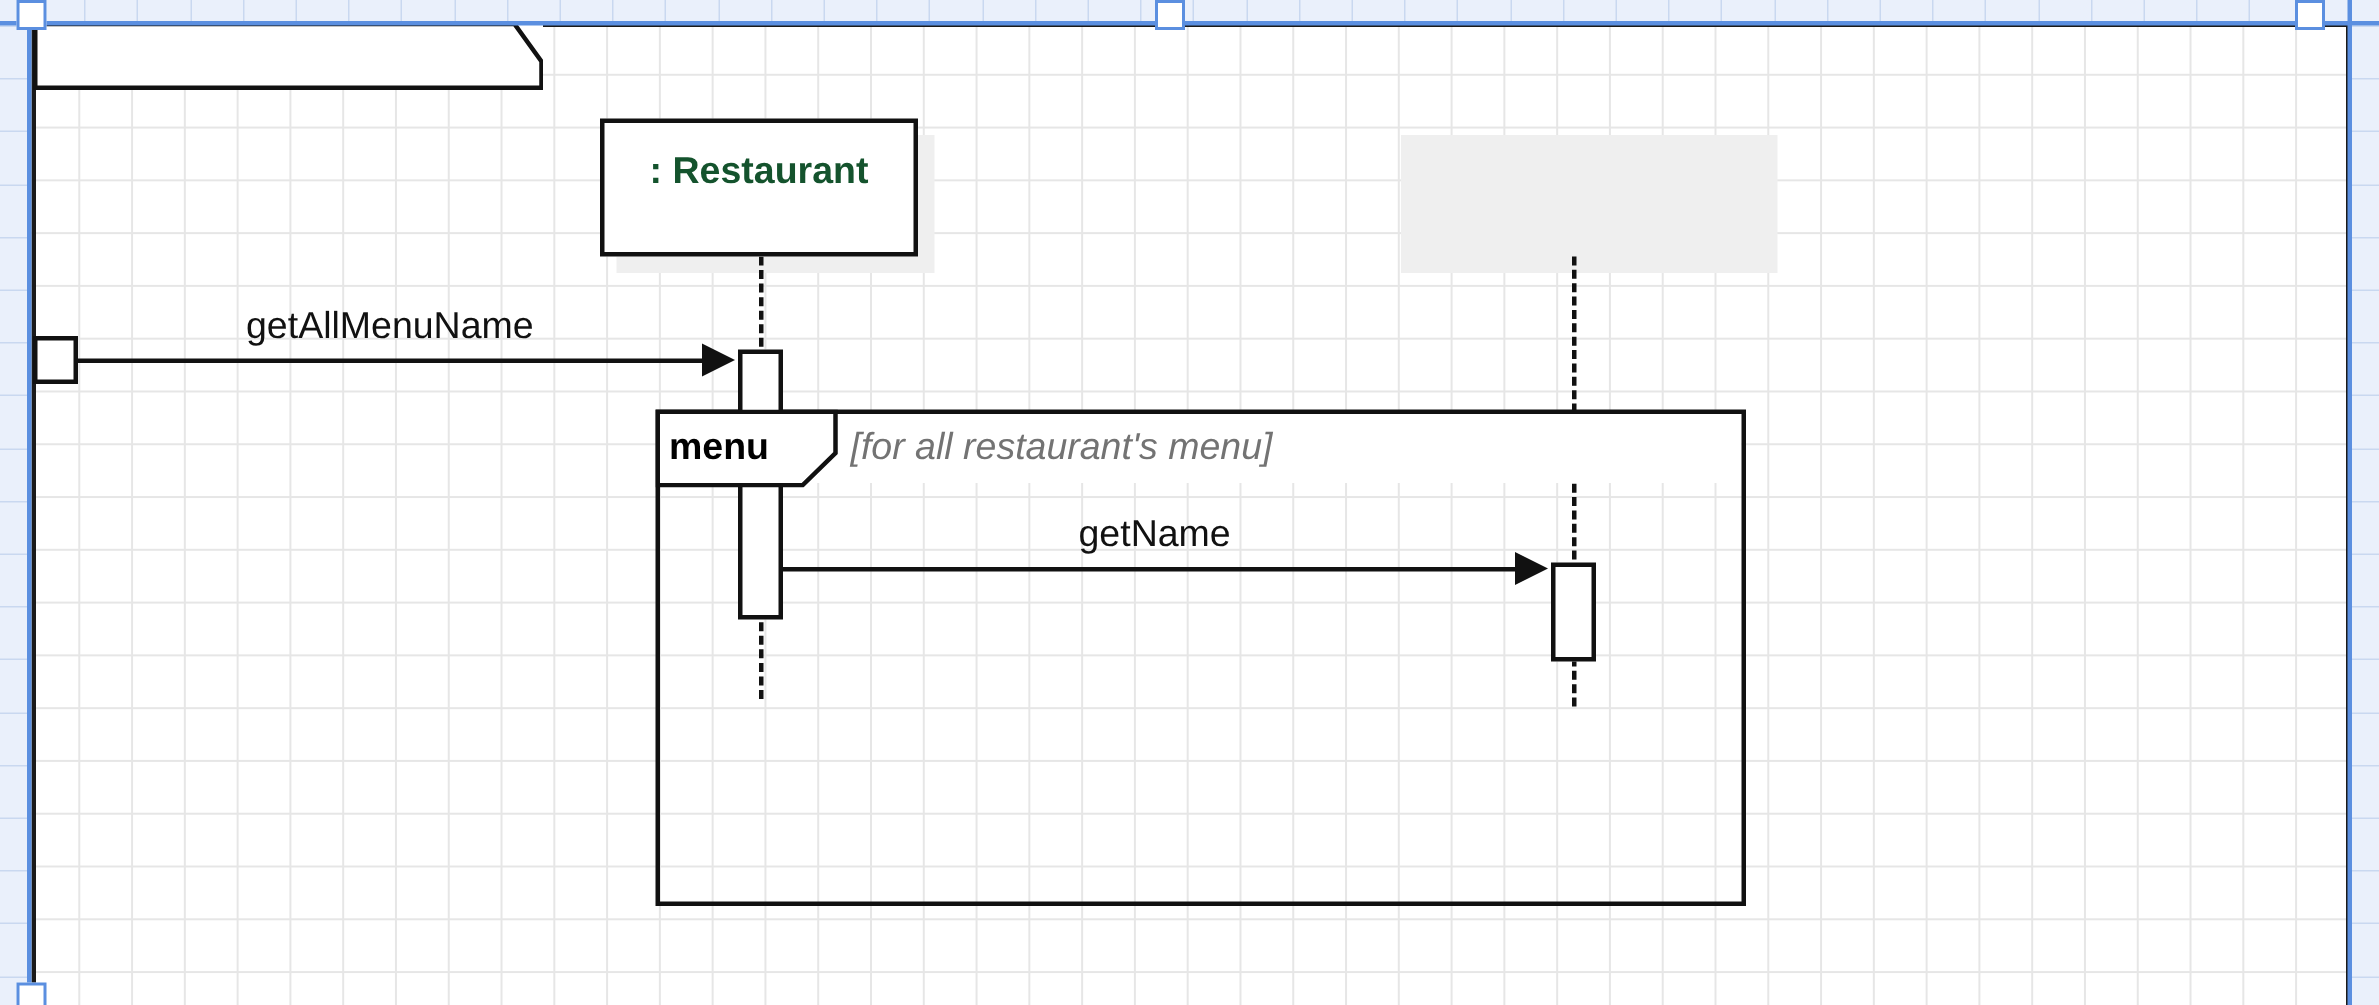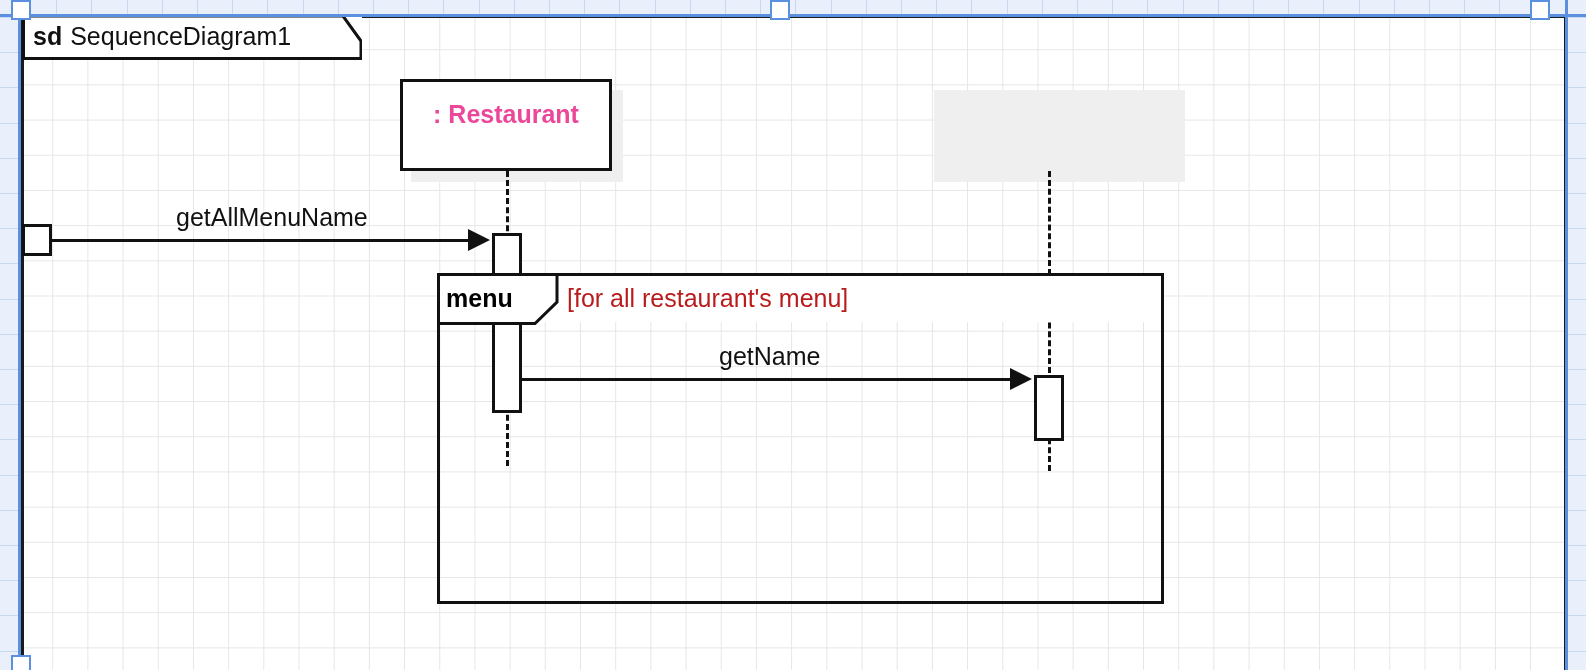--- a/index.html
+++ b/index.html
@@ -120,21 +120,21 @@
     box-sizing: border-box;
     background: #ffffff;
     border: 3px solid #111111;
     display: flex;
     justify-content: center;
     align-items: flex-start;
   }
   .lifeline-head .label {
     font-size: 25px;
     font-weight: bold;
-    color: #ec4899;
+    color: #14532d;
     margin-top: 18px;
     white-space: nowrap;
   }
   .lifeline-shadow {
     position: absolute;
     background: #efefef;
     z-index: 0;
   }
 
   
@@ -193,23 +193,24 @@
     position: absolute;
     font-size: 25px;
     font-weight: bold;
     color: #000000;
     white-space: nowrap;
     z-index: 8;
   }
   .frag-guard {
     position: absolute;
     font-size: 25px;
-    color: #b91c1c;
+    color: #737373;
     white-space: nowrap;
     z-index: 8;
+    font-style: italic;
   }
   
   .frag-header-mask {
     position: absolute;
     background: #ffffff;
     z-index: 2;
   }
 </style>
 </head>
 <body>
@@ -217,23 +218,20 @@
 <div id="canvas">
 
   <div class="grid"></div>
 
   <div class="sd-frame"></div>
 
   <div class="sd-title-tab">
     <svg width="340" height="44" viewBox="0 0 340 44">
       <path d="M 1.5 0 L 321 0 L 339 25 L 339 42.5 L 1.5 42.5 Z" fill="#ffffff" stroke="#111111" stroke-width="3"></path>
     </svg>
-  </div>
-  <div class="sd-title-text">
-    <span class="sd-title-kind">sd</span><span>SequenceDiagram1</span>
   </div>
 
   <div class="lifeline-shadow" style="left:411px; top:90px; width:212px; height:92px;"></div>
   <div class="lifeline-stem" style="left:506px; top:171px; height:295px;"></div>
   <div class="lifeline-head" style="left:400px; top:79px; width:212px; height:92px; z-index:6;">
     <span class="label">: Restaurant</span>
   </div>
 
   <div class="lifeline-shadow" style="left:934px; top:90px; width:251px; height:92px;"></div>
   <div class="lifeline-stem" style="left:1048px; top:171px; height:300px;"></div>
@@ -243,21 +241,21 @@
   <div class="frag-header-mask" style="left:440px; top:276px; width:721px; height:46px;"></div>
 
   <div class="frag-tab" style="left:437px; top:273px;">
     <svg width="122" height="52" viewBox="0 0 122 52">
       <path d="M 1.5 1.5 L 120 1.5 L 120 29 L 98 50.5 L 1.5 50.5 Z" fill="#ffffff" stroke="#111111" stroke-width="3"></path>
     </svg>
   </div>
   <div class="frag-op" style="left:446px; top:284px;">menu</div>
   <div class="frag-guard" style="left:567px; top:284px;">[for all restaurant's menu]</div>
 
-  <div class="msg-label" style="left:176px; top:203px;">getAllMenuName</div>
+  <div class="msg-label" style="left:164px; top:203px;">getAllMenuName</div>
   <div class="msg-line" style="left:50px; top:239px; width:428px;"></div>
   <div class="msg-arrow" style="left:468px; top:229px;"></div>
 
   <div class="msg-label" style="left:719px; top:342px;">getName</div>
   <div class="msg-line" style="left:520px; top:378px; width:490px;"></div>
   <div class="msg-arrow" style="left:1010px; top:368px;"></div>
 
   <div class="activation" style="left:22px; top:224px; width:30px; height:32px;"></div>
   <div class="activation" style="left:492px; top:233px; width:30px; height:180px;"></div>
   <div class="activation" style="left:1034px; top:375px; width:30px; height:66px;"></div>

